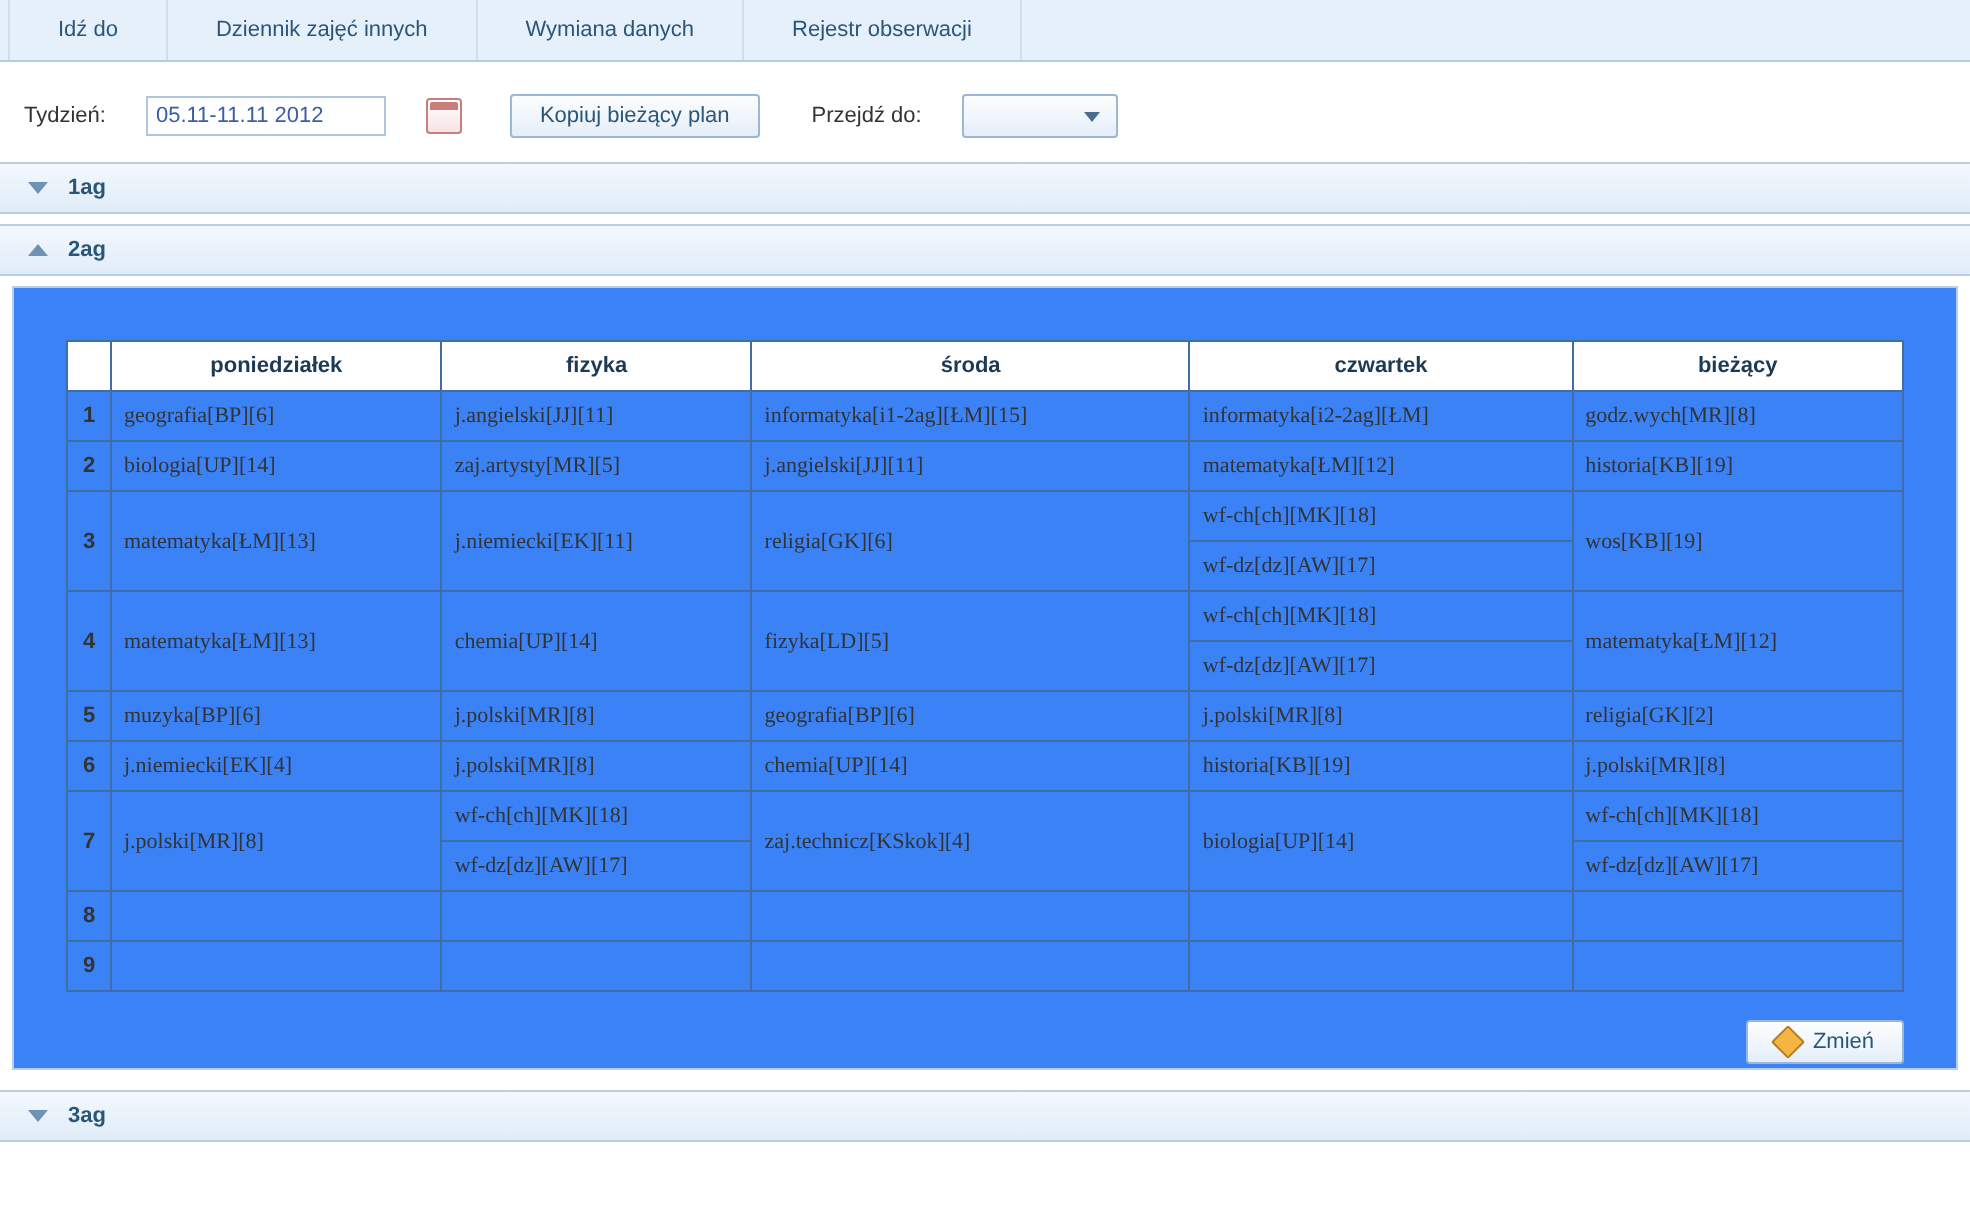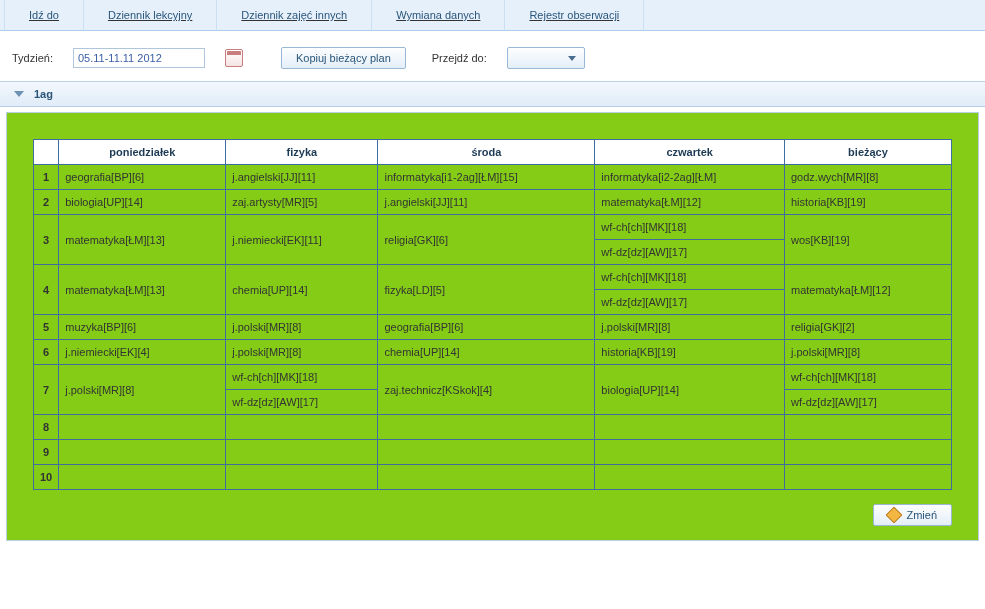--- a/index.html
+++ b/index.html
@@ -10,21 +10,20 @@
     color: #333;
     background: #fff;
   }
   .page { width: 985px; }
   
   .tabs {
     display: flex;
     background: #e6f0fb;
     border-bottom: 1px solid #aecde8;
     padding-left: 4px;
-    text-decoration: underline;
   }
   .tab {
     padding: 9px 24px;
     color: #2a567a;
     border-right: 1px solid #cde0f1;
     cursor: pointer;
     white-space: nowrap;
   }
   .tab:first-child { border-left: 1px solid #cde0f1; }
   
@@ -34,21 +33,21 @@
     gap: 20px;
     padding: 16px 12px 12px 12px;
   }
   .lbl { color: #333; }
   .week-input {
     font-family: inherit;
     font-size: 11px;
     color: #3b5ea6;
     border: 1px solid #b0c6dc;
     padding: 2px 4px;
-    width: 132px;
+    width: 120px;
     height: 20px;
   }
   .cal-icon {
     width: 18px; height: 18px;
     display: inline-flex; align-items: center; justify-content: center;
     border: 1px solid #c97d7d;
     background: linear-gradient(#fff,#f6e4e4);
     border-radius: 2px;
     cursor: pointer;
     font-size: 9px; color: #a03a3a;
@@ -113,22 +112,22 @@
   }
   .expand-icon.expanded {
     border-left: 5px solid transparent;
     border-right: 5px solid transparent;
     border-bottom: 6px solid #6f91b3;
   }
   
   .panel {
     border: 1px solid #b8cfe5;
     margin: 0 6px 10px 6px;
-    padding: 26px 26px 14px 26px;
-    background: #84cc16;
+    padding: 26px 26px 2px 26px;
+    background: #3b82f6;
   }
   
   table.schedule {
     border-collapse: collapse;
     width: 100%;
   }
   table.schedule th, table.schedule td {
     border: 1px solid #3f6fa0;
     padding: 6px 6px;
     font-size: 11px;
@@ -142,20 +141,21 @@
   table.schedule td.num {
     text-align: center;
     width: 22px;
     font-weight: bold;
     color: #333;
   }
   table.schedule td.cell {
     text-align: left;
     color: #333;
     height: 25px;
+    font-family: Liberation Serif, serif;
   }
   .inner {
     border-collapse: collapse;
     width: 100%;
   }
   .inner td {
     border: none !important;
     padding: 4px 0;
   }
   .inner tr + tr td { border-top: 1px solid #3f6fa0 !important; }
@@ -174,42 +174,45 @@
     border-radius: 1px;
   }
 </style>
 </head>
 <body>
 
 <div class="page">
 
   <div class="tabs">
     <div class="tab">Idź do</div>
-    <div class="tab">Dziennik lekcyjny</div>
     <div class="tab">Dziennik zajęć innych</div>
     <div class="tab">Wymiana danych</div>
     <div class="tab">Rejestr obserwacji</div>
   </div>
 
   <div class="toolbar">
     <span class="lbl">Tydzień:</span>
     <input class="week-input" type="text" value="05.11-11.11 2012" style="">
     <span class="cal-icon"></span>
-    <button class="btn" style="margin-left:18px">Kopiuj bieżący plan</button>
+    <button class="btn" style="margin-left:4px">Kopiuj bieżący plan</button>
     <span class="lbl" style="margin-left:6px">Przejdź do:</span>
     <div class="select">
       <span class="caret-down"></span>
     </div>
   </div>
 
   <div class="section-bar">
     <span class="expand-icon collapsed"></span>
     <span class="title">1ag</span>
   </div>
 
+  <div class="section-bar">
+    <span class="expand-icon expanded"></span>
+    <span class="title">2ag</span>
+  </div>
 
   <div class="panel">
     <table class="schedule">
       <thead>
         <tr>
           <th></th>
           <th>poniedziałek</th>
           <th>fizyka</th>
           <th>środa</th>
           <th>czwartek</th>
@@ -326,33 +329,29 @@
           <td class="cell"></td>
         </tr>
         <tr>
           <td class="num">9</td>
           <td class="cell"></td>
           <td class="cell"></td>
           <td class="cell"></td>
           <td class="cell"></td>
           <td class="cell"></td>
         </tr>
-        <tr>
-          <td class="num">10</td>
-          <td class="cell"></td>
-          <td class="cell"></td>
-          <td class="cell"></td>
-          <td class="cell"></td>
-          <td class="cell"></td>
-        </tr>
       </tbody>
     </table>
 
     <div class="action-row">
       <button class="btn">
         <span class="pencil-icon"></span>
         <span>Zmień</span>
       </button>
     </div>
   </div>
 
+  <div class="section-bar">
+    <span class="expand-icon collapsed"></span>
+    <span class="title">3ag</span>
+  </div>
 
 </div>
 
 </body></html>

